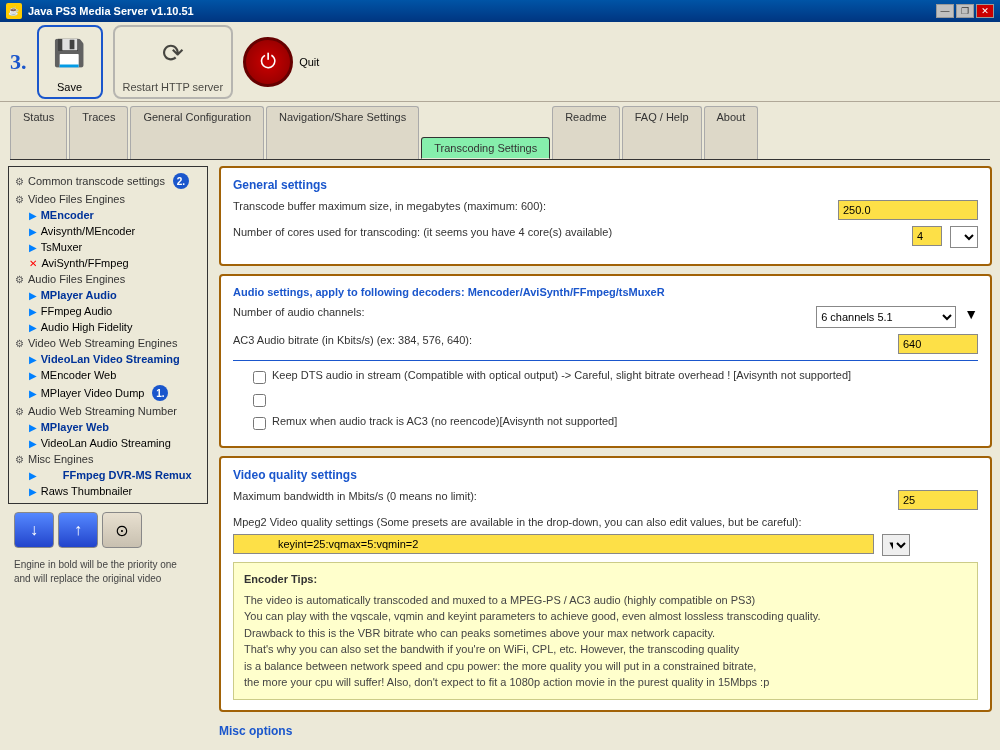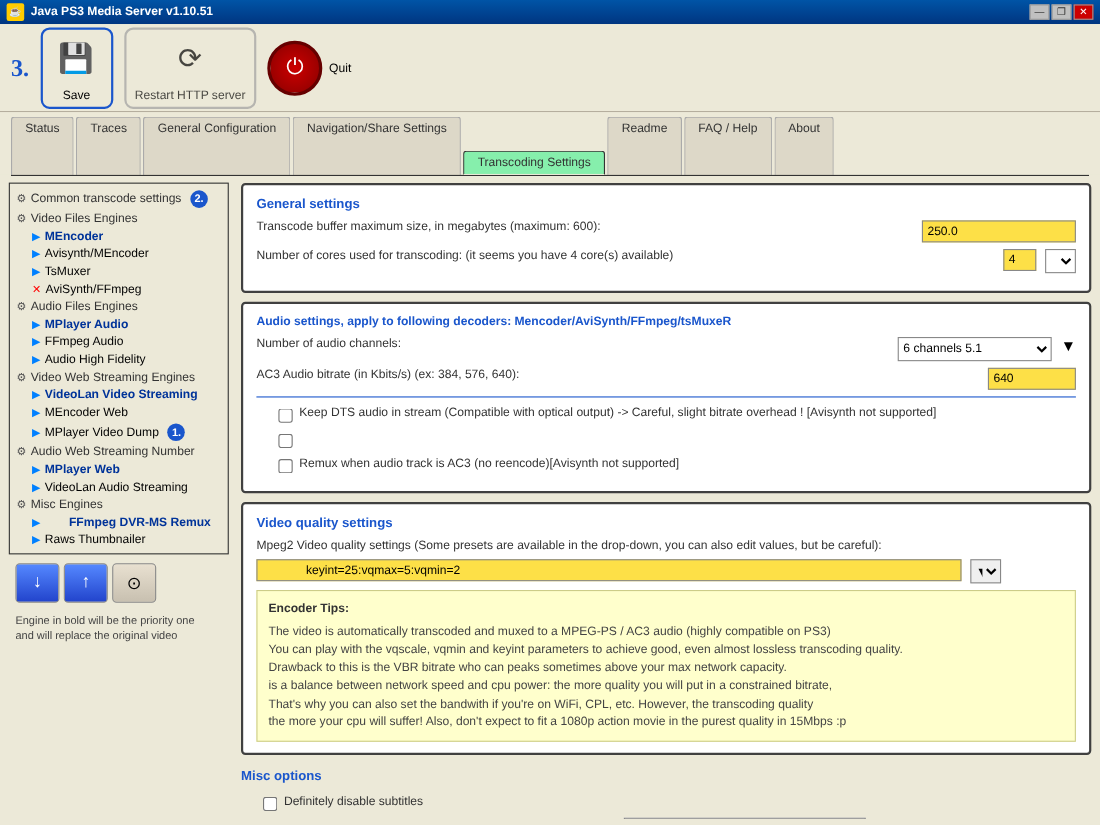--- a/index.html
+++ b/index.html
@@ -244,21 +244,21 @@
     .right-panel {
       flex: 1;
       overflow-y: auto;
       display: flex;
       flex-direction: column;
       gap: 8px;
     }
 
     
     .settings-box {
-      border: 2px solid #404040;
+      border: 2px solid #a16207;
       border-radius: 4px;
       padding: 10px 12px;
       background: white;
     }
     .settings-box-title {
       font-weight: bold;
       font-size: 12px;
       color: #1a56cc;
       margin-bottom: 8px;
     }
@@ -543,34 +543,38 @@
         </div>
         <div class="checkbox-row">
           <input type="checkbox" style="">
           <span class="checkbox-label">Remux when audio track is AC3 (no reencode)[Avisynth not supported]</span>
         </div>
       </div>
 
       <div class="settings-box">
         <div class="settings-box-title">Video quality settings</div>
         <div class="settings-row">
+          <span class="settings-label">Maximum bandwidth in Mbits/s (0 means no limit):</span>
+          <input type="text" class="settings-input" value="25" style="width: 80px;">
+        </div>
+        <div class="settings-row">
           <span class="settings-label">Mpeg2 Video quality settings (Some presets are available in the drop-down, you can also edit values, but be careful):</span>
         </div>
         <div class="settings-row">
           <input type="text" class="settings-input" value="keyint=25:vqmax=5:vqmin=2" style="width: 86%; padding-left: 44px;">
           <select style="width:28px;height:22px;border:1px solid #888;"><option>▼</option></select>
         </div>
 
         <div class="tips-box">
           <div class="tips-title">Encoder Tips:</div>
           <div>The video is automatically transcoded and muxed to a MPEG-PS / AC3 audio (highly compatible on PS3)</div>
           <div>You can play with the vqscale, vqmin and keyint parameters to achieve good, even almost lossless transcoding quality.</div>
           <div>Drawback to this is the VBR bitrate who can peaks sometimes above your max network capacity.</div>
+          <div>That's why you can also set the bandwith if you're on WiFi, CPL, etc. However, the transcoding quality</div>
           <div>is a balance between network speed and cpu power: the more quality you will put in a constrained bitrate,</div>
-          <div>That's why you can also set the bandwith if you're on WiFi, CPL, etc. However, the transcoding quality</div>
           <div>the more your cpu will suffer! Also, don't expect to fit a 1080p action movie in the purest quality in 15Mbps :p</div>
         </div>
       </div>
 
       <div class="misc-section">
         <div class="misc-title">Misc options</div>
         <div class="checkbox-row">
           <input type="checkbox" style="">
           <span class="checkbox-label">Definitely disable subtitles</span>
         </div>

